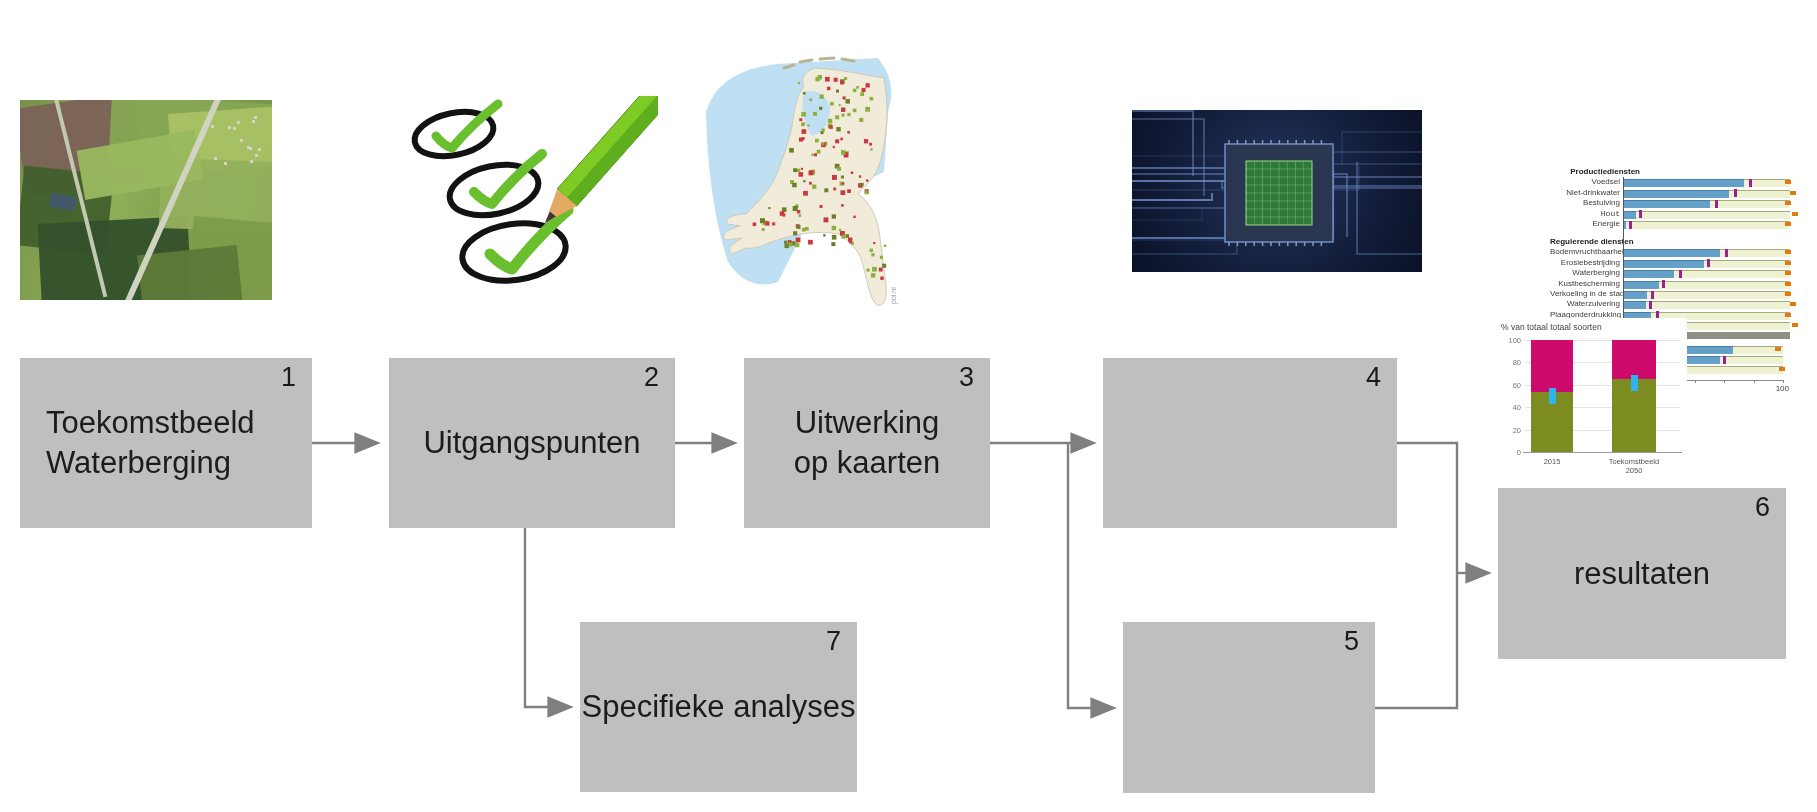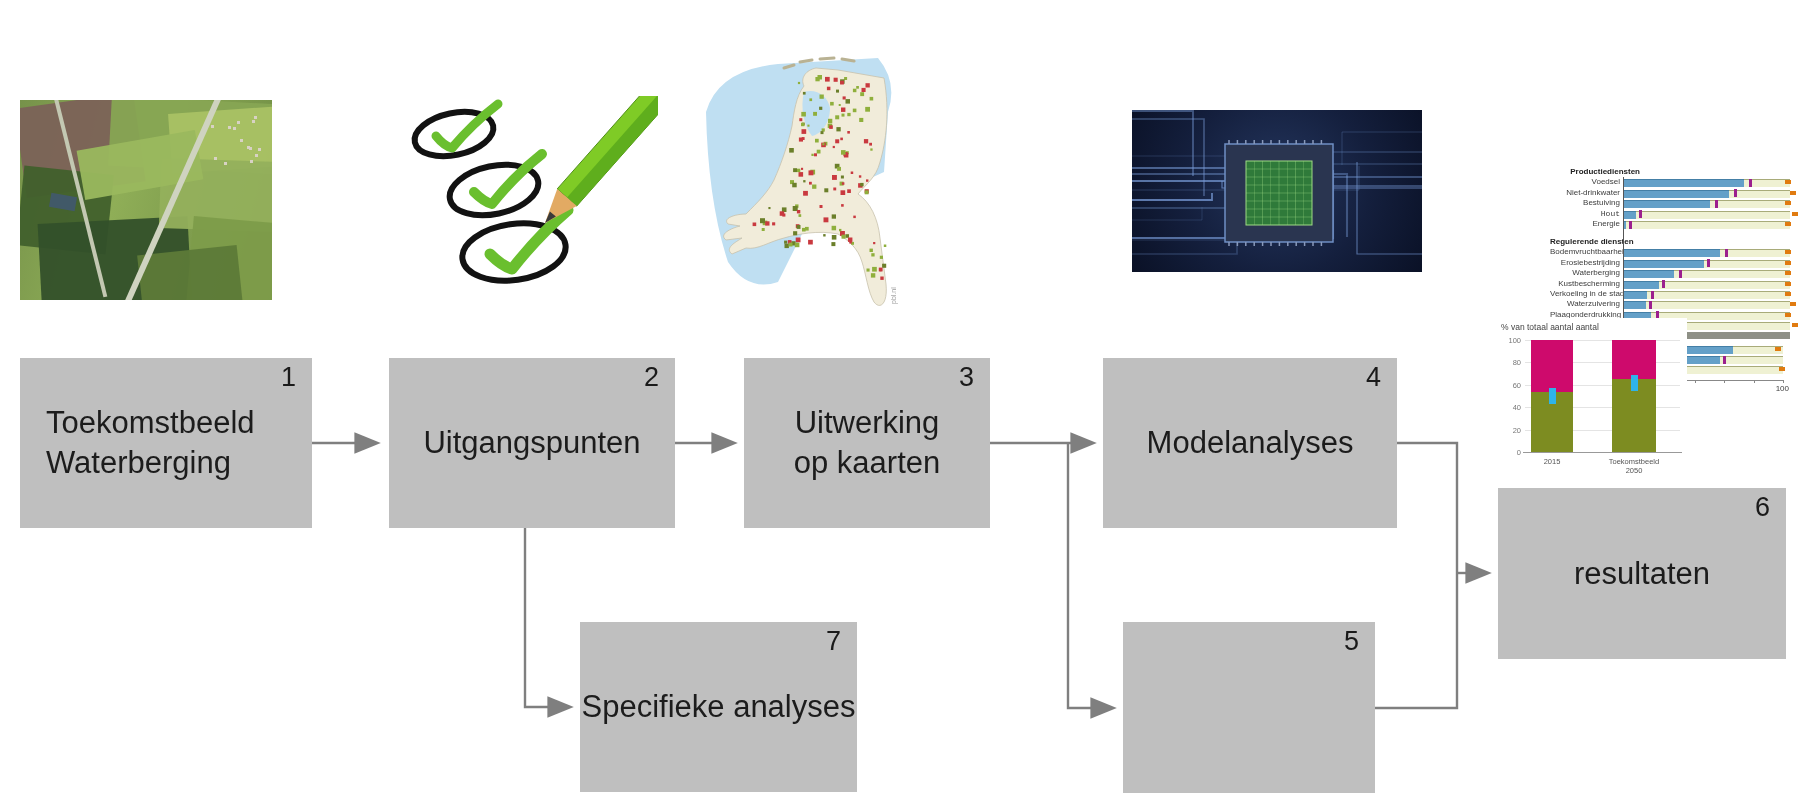--- a/index.html
+++ b/index.html
@@ -408,21 +408,21 @@
     <div class="bc-bar" style="left: 115px; top: 215px; width: 118px; height: 1px; background: rgb(136, 136, 136);"></div>
     <div class="bc-bar" style="left: 115px; top: 215px; width: 1px; height: 3px; background: rgb(136, 136, 136);"></div>
     <div class="bc-bar" style="left: 144.5px; top: 215px; width: 1px; height: 3px; background: rgb(136, 136, 136);"></div>
     <div class="bc-bar" style="left: 174px; top: 215px; width: 1px; height: 3px; background: rgb(136, 136, 136);"></div>
     <div class="bc-bar" style="left: 203.5px; top: 215px; width: 1px; height: 3px; background: rgb(136, 136, 136);"></div>
     <div class="bc-bar" style="left: 233px; top: 215px; width: 1px; height: 3px; background: rgb(136, 136, 136);"></div>
     <div class="bc-label" style="left: 219px; top: 219px; width: 20px;">100</div>
   </div>
 
 <div id="chart-area-stacked" style="left:1495px;top:318px;width:192px;height:164px;">
-    <div class="sc-title" style="left: 6px; top: 4px;">% van totaal aantal aantal</div>
+    <div class="sc-title" style="left: 6px; top: 4px;">% van totaal totaal soorten</div>
     <div class="bc-bar" style="left: 30px; top: 22px; width: 155px; height: 1px; background: rgb(228, 228, 228);"></div>
     <div class="sc-ylab" style="left: 2px; top: 18px; width: 24px;">100</div>
     <div class="bc-bar" style="left: 30px; top: 44.4px; width: 155px; height: 1px; background: rgb(228, 228, 228);"></div>
     <div class="sc-ylab" style="left: 2px; top: 40.4px; width: 24px;">80</div>
     <div class="bc-bar" style="left: 30px; top: 66.8px; width: 155px; height: 1px; background: rgb(228, 228, 228);"></div>
     <div class="sc-ylab" style="left: 2px; top: 62.8px; width: 24px;">60</div>
     <div class="bc-bar" style="left: 30px; top: 89.2px; width: 155px; height: 1px; background: rgb(228, 228, 228);"></div>
     <div class="sc-ylab" style="left: 2px; top: 85.2px; width: 24px;">40</div>
     <div class="bc-bar" style="left: 30px; top: 111.6px; width: 155px; height: 1px; background: rgb(228, 228, 228);"></div>
     <div class="sc-ylab" style="left: 2px; top: 107.6px; width: 24px;">20</div>
@@ -467,21 +467,20 @@
       <div class="box-num">2</div>
       <div>Uitgangspunten</div>
     </div>
     <div class="flow-box" style="left: 744px; top: 358px; width: 246px; height: 170px; background: rgb(191, 191, 191);">
       <div class="box-num">3</div>
       <div>Uitwerking</div>
       <div>op kaarten</div>
     </div>
     <div class="flow-box" style="left: 1103px; top: 358px; width: 294px; height: 170px; background: rgb(191, 191, 191);">
       <div class="box-num">4</div>
-      <div>Modelanalyses</div>
     </div>
     <div class="flow-box" style="left: 1123px; top: 622px; width: 252px; height: 171px; background: rgb(191, 191, 191);">
       <div class="box-num">5</div>
     </div>
     <div class="flow-box" style="left: 1498px; top: 488px; width: 288px; height: 171px; background: rgb(191, 191, 191);">
       <div class="box-num">6</div>
       <div>resultaten</div>
     </div>
     <div class="flow-box" style="left: 580px; top: 622px; width: 277px; height: 170px; background: rgb(191, 191, 191);">
       <div class="box-num">7</div>

